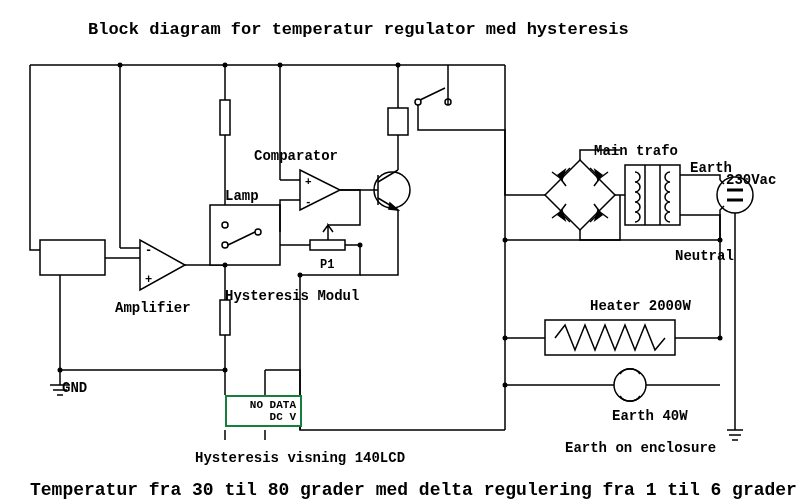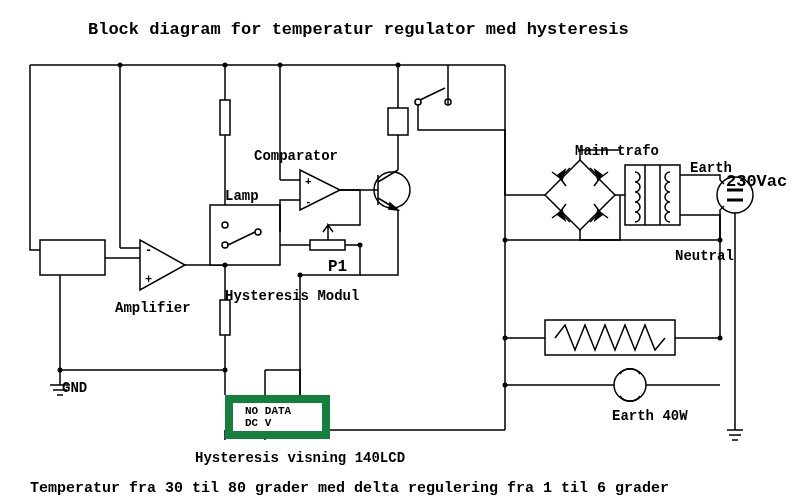--- a/index.html
+++ b/index.html
@@ -1,20 +1,20 @@
 <!DOCTYPE html>
 <html><head>
 <meta charset="utf-8">
 <style>
   body{margin:0;padding:0;background:#fff;font-family:"Courier New",monospace;font-weight:bold;color:#000;}
   .canvas{position:relative;width:800px;height:503px;}
   .label{position:absolute;font-size:14px;white-space:nowrap}
   .title{font-size:17px}
   svg{position:absolute;top:0;left:0}
-  .lcd{position:absolute;border:8px solid #15803d;background:#fff;font-size:11px;text-align:left;padding:2px 12px;line-height:1.1}
+  .lcd{position:absolute;border:2px solid #15803d;background:#fff;font-size:11px;text-align:right;padding:2px 4px;line-height:1.1}
 </style>
 </head>
 <body>
 
 <div class="canvas">
 
 <div class="label title" style="left:88px;top:20px">Block diagram for temperatur regulator med hysteresis</div>
 
 <svg width="800" height="503" viewBox="0 0 800 503">
   <g stroke="#000" stroke-width="1.5" fill="none">
@@ -160,30 +160,32 @@
           <circle cx="720" cy="240" r="2.5"></circle>
       <circle cx="360" cy="245" r="2.5"></circle>
           <circle cx="300" cy="275" r="2.5"></circle>
     </g>
   </g>
 </svg>
 
 <div class="label" style="left:115px;top:300px">Amplifier</div>
 <div class="label" style="left:225px;top:188px">Lamp</div>
 <div class="label" style="left:254px;top:148px">Comparator</div>
-<div class="label" style="left:328px;top:258px;font-size:16px">P1</div>
+<div class="label" style="left:320px;top:258px;font-size:12px">P1</div>
 <div class="label" style="left:225px;top:288px">Hysteresis Modul</div>
 <div class="label" style="left:62px;top:380px">GND</div>
-<div class="label" style="left:575px;top:143px">Main trafo</div>
+<div class="label" style="left:594px;top:143px">Main trafo</div>
 <div class="label" style="left:690px;top:160px">Earth</div>
-<div class="label" style="left:726px;top:172px;font-size:17px">230Vac</div>
+<div class="label" style="left:726px;top:172px;font-size:14px">230Vac</div>
 <div class="label" style="left:675px;top:248px">Neutral</div>
+<div class="label" style="left:590px;top:298px">Heater 2000W</div>
 <div class="label" style="left:612px;top:408px">Earth 40W</div>
+<div class="label" style="left:565px;top:440px">Earth on enclosure</div>
 <div class="label" style="left:195px;top:450px">Hysteresis visning 140LCD</div>
 
 <div class="lcd" style="left:225px;top:395px;width:65px">
   <div>NO DATA</div>
   <div>DC V</div>
 </div>
 
-<div class="label" style="left:30px;top:480px;font-size:15px">Temperatur fra 30 til 80 grader med delta regulering fra 1 til 6 grader</div>
+<div class="label" style="left:30px;top:480px;font-size:18px">Temperatur fra 30 til 80 grader med delta regulering fra 1 til 6 grader</div>
 
 </div>
 
 </body></html>

